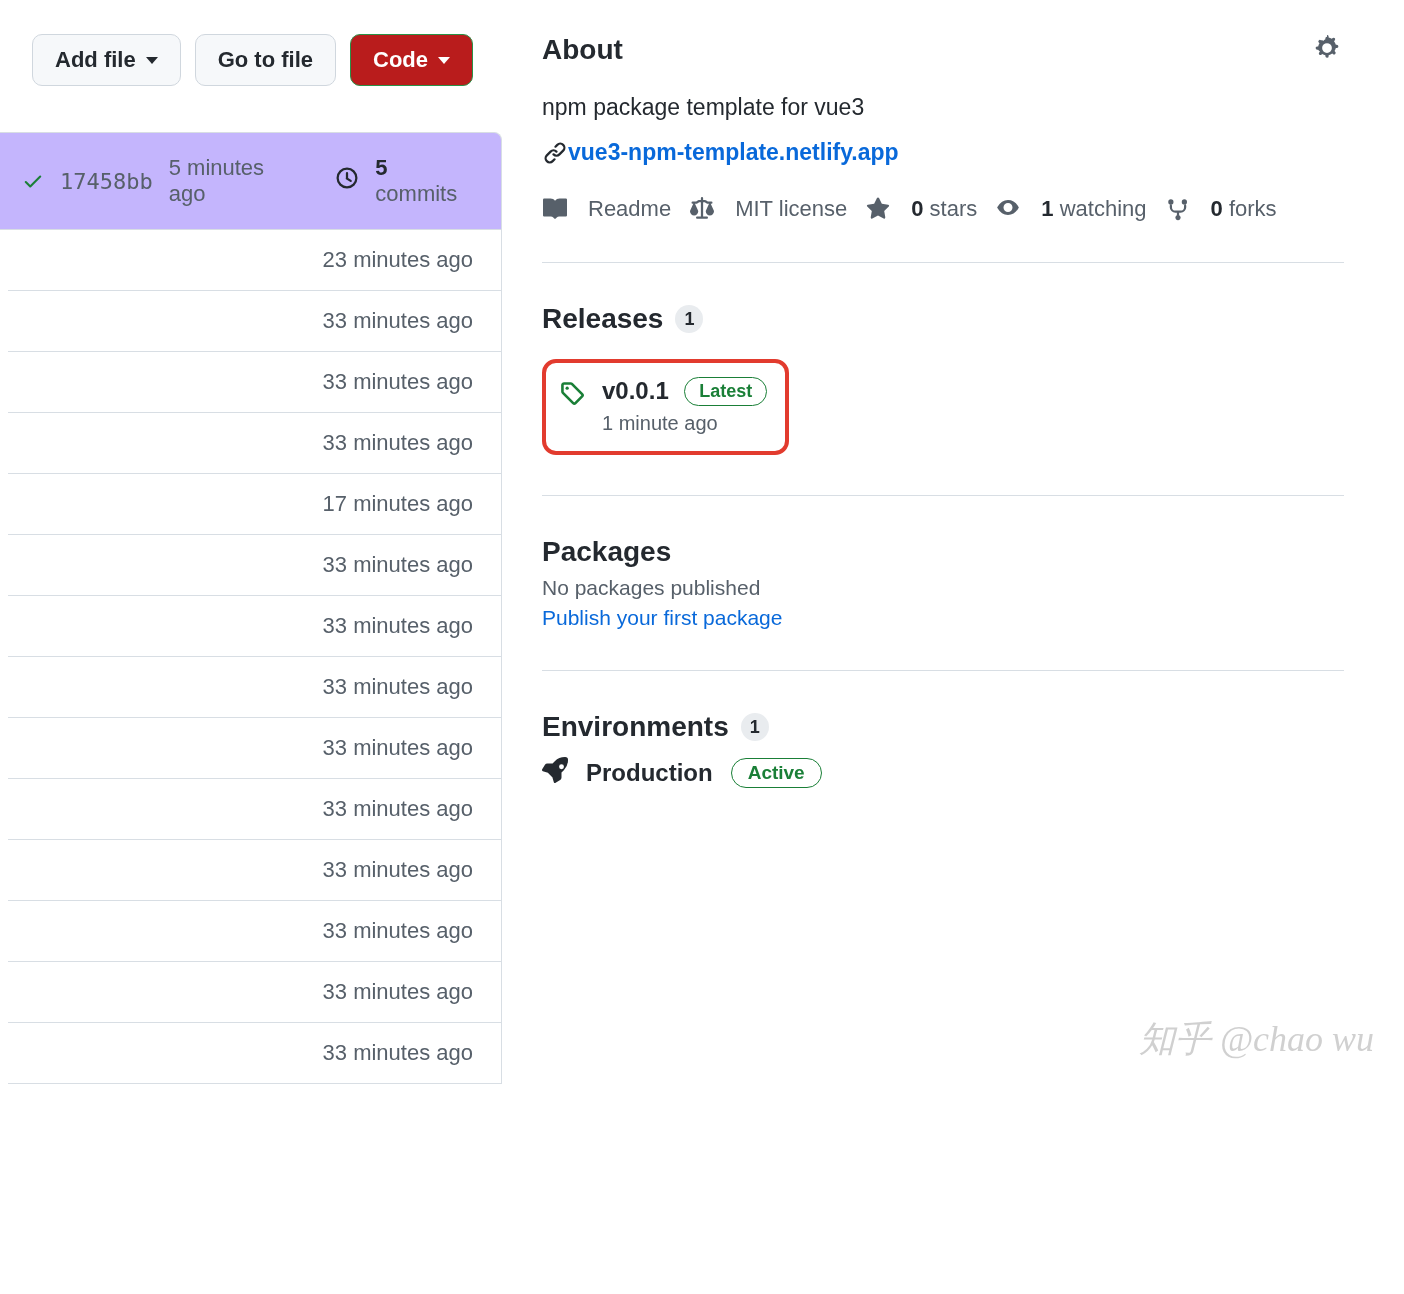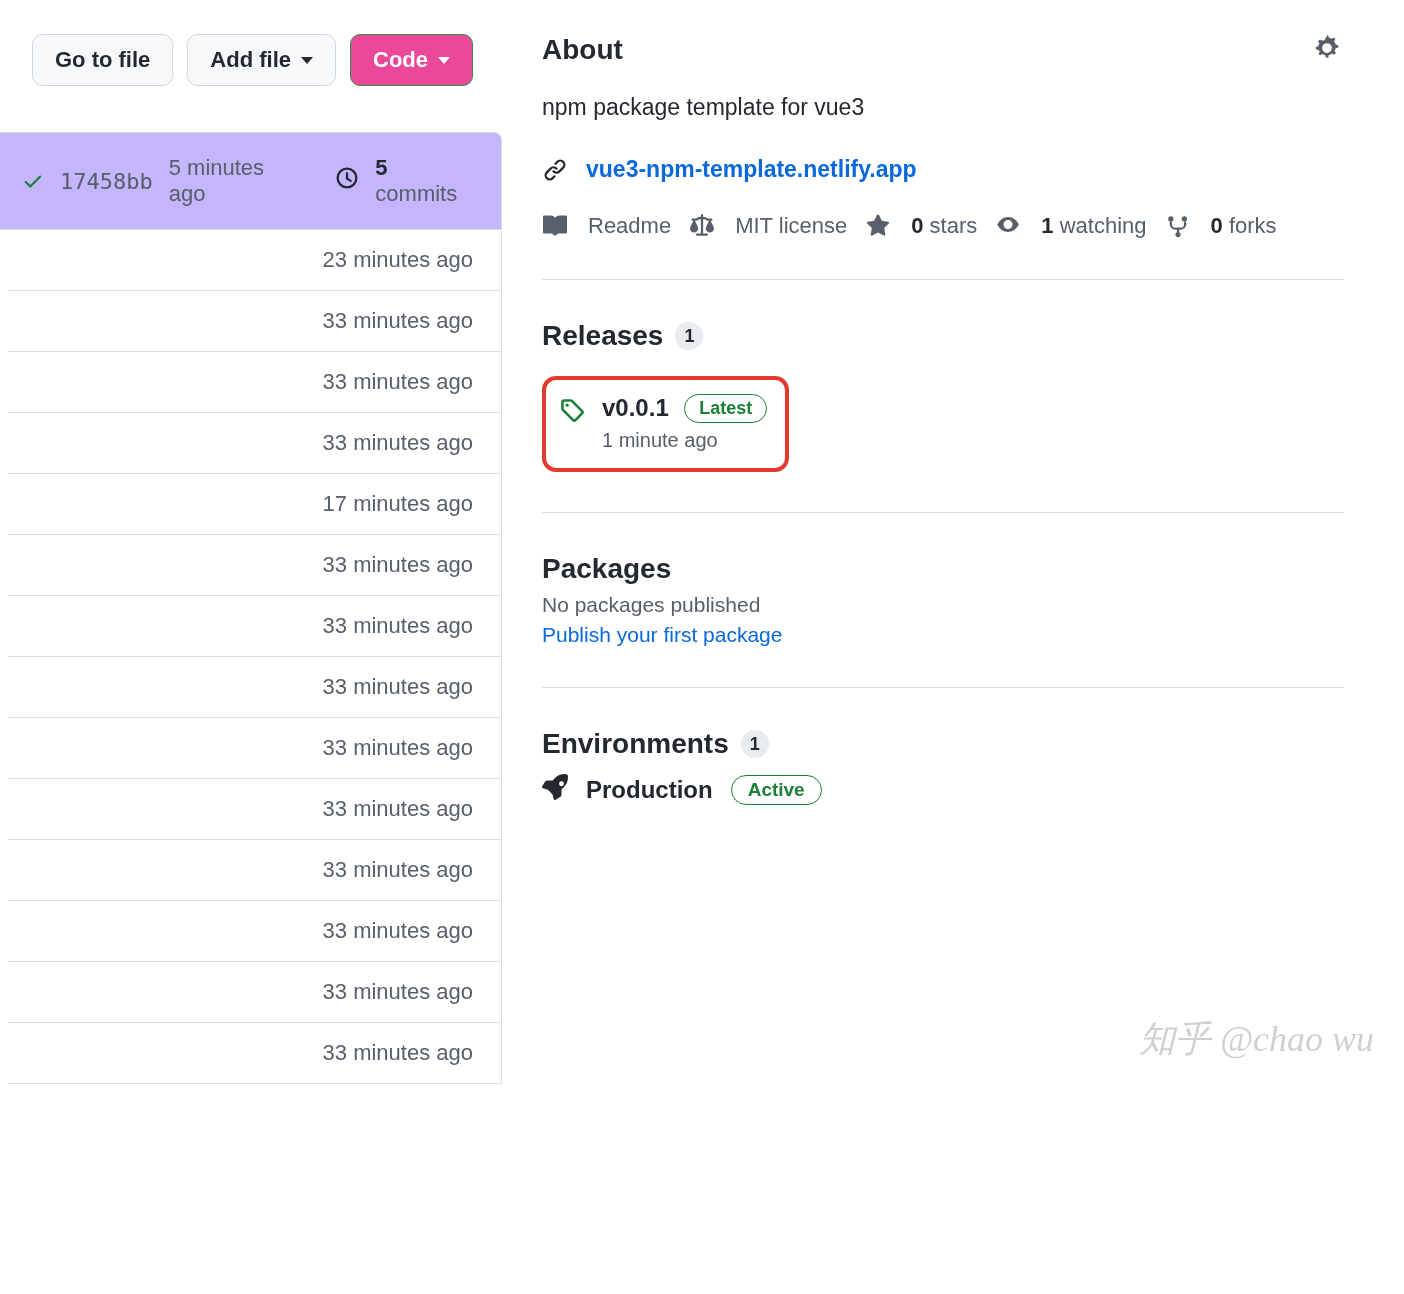--- a/index.html
+++ b/index.html
@@ -45,21 +45,21 @@
     cursor: pointer;
     user-select: none;
   }
   .btn-default {
     color: #24292f;
     background: #f6f8fa;
     border: 1px solid #d0d7de;
   }
   .btn-primary {
     color: #ffffff;
-    background: #ec4899;
+    background: #b91c1c;
     border: 1px solid #2a9147;
   }
   .caret-dark, .caret-light {
     display: inline-block;
     margin-left: 10px;
     width: 0; height: 0;
     border-left: 6px solid transparent;
     border-right: 6px solid transparent;
   }
   .caret-dark  { border-top: 7px solid #24292f; }
@@ -111,24 +111,23 @@
     width: 30px; height: 30px;
     color: #57606a;
     cursor: pointer;
   }
   .description {
     margin-top: 28px;
     font-size: 23px;
     color: #24292f;
   }
   .homepage-row {
-    margin-top: 35px;
-    display: flex;
-    align-items: center;
-    gap: 18px;
+    margin-top: 18px;
+    display: flex;
+    align-items: center;
   }
   .homepage-link {
     color: #0969da;
     font-weight: 700;
     font-size: 23px;
     text-decoration: none;
   }
   .meta-list {
     margin-top: 30px;
     display: flex;
@@ -229,25 +228,25 @@
 </style>
 </head>
 <body>
 
 <div class="page">
 
   <div class="left-col">
 
     <div class="button-row">
       <div class="btn btn-default">
-        <span>Go to file</span>
-      </div>
-      <div class="btn btn-default">
         <span>Add file</span>
         <span class="caret-dark"></span>
+      </div>
+      <div class="btn btn-default">
+        <span>Go to file</span>
       </div>
       <div class="btn btn-primary">
         <span>Code</span>
         <span class="caret-light"></span>
       </div>
     </div>
 
     <div class="commit-summary">
       <span class="check-icon">
         <svg width="22" height="22" viewBox="0 0 16 16">

